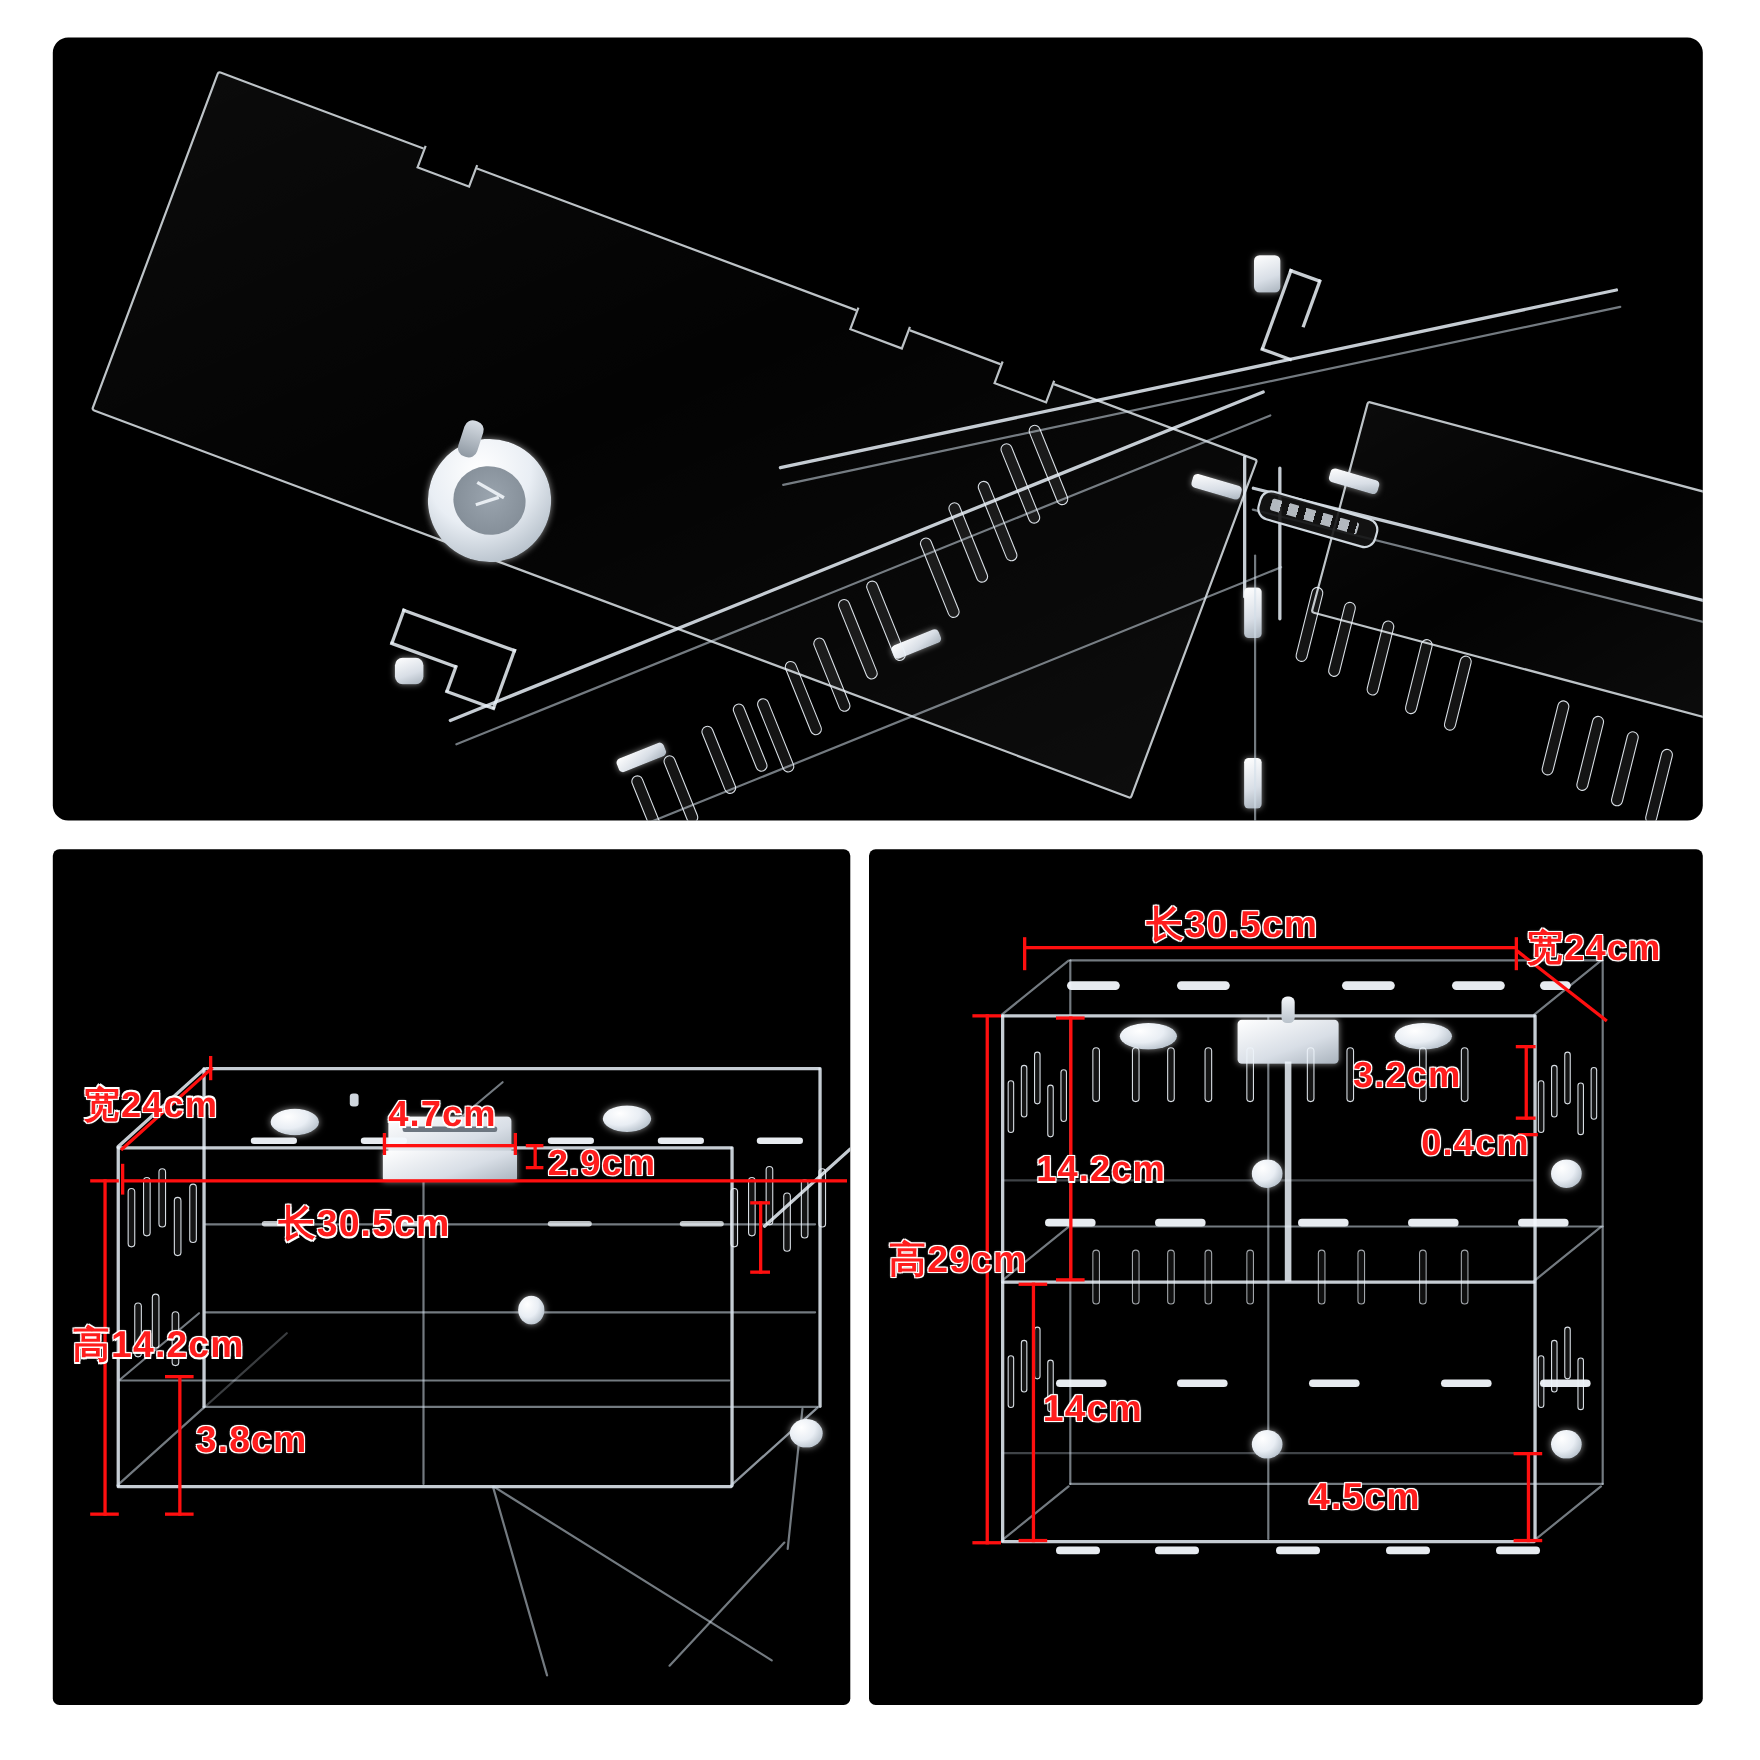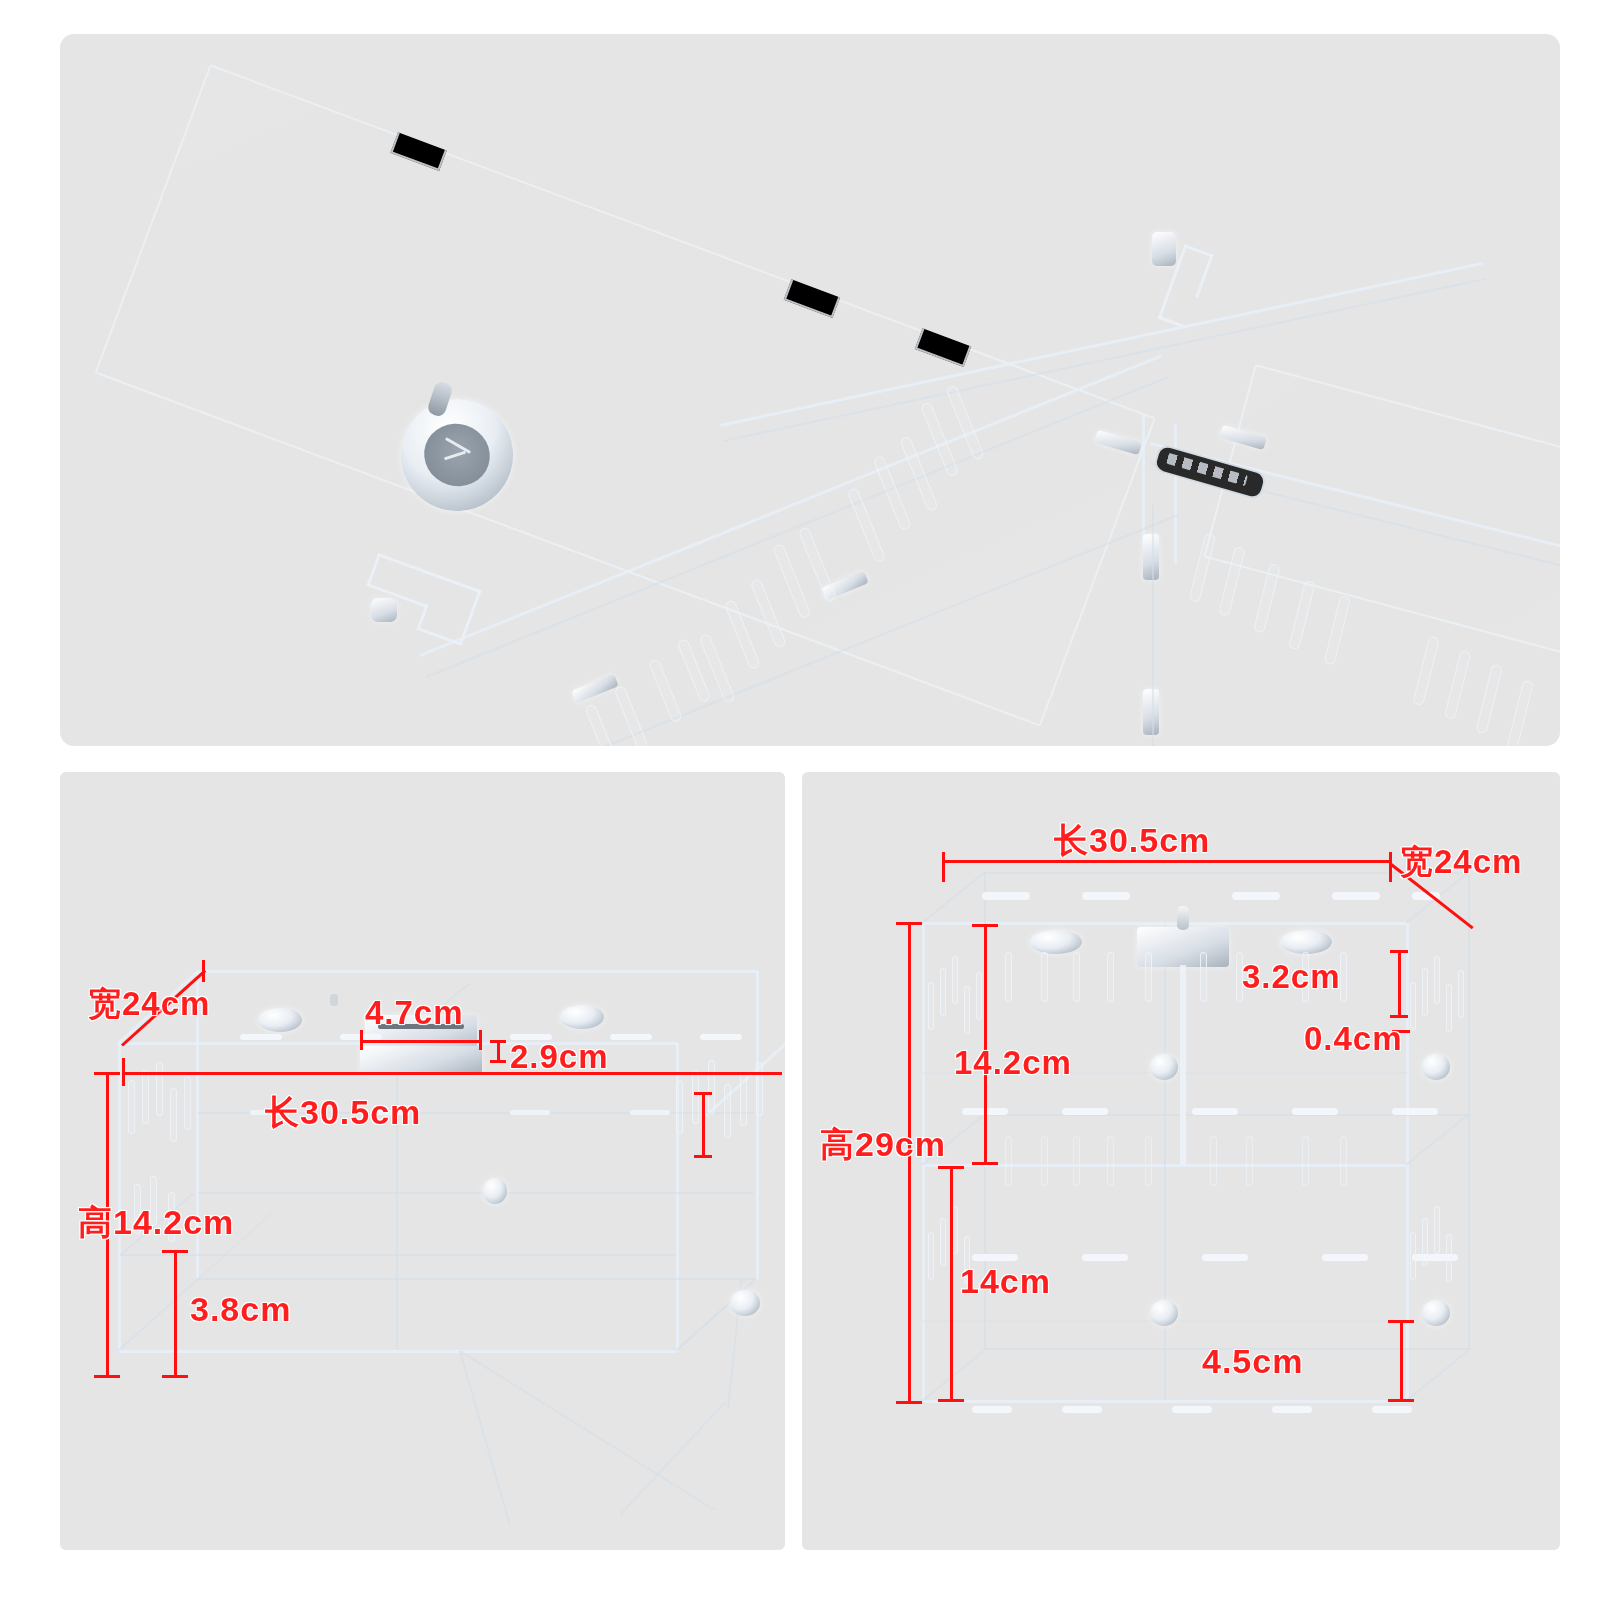--- a/index.html
+++ b/index.html
@@ -1,19 +1,19 @@
 <!DOCTYPE html>
 <html><head>
 <meta charset="utf-8">
 <style>
   html,body{margin:0;padding:0;background:#fff;}
   body{width:1600px;height:1600px;font-family:"Liberation Sans",sans-serif;overflow:hidden;}
   #stage{position:relative;width:1600px;height:1600px;background:#ffffff;}
 
-  .panel{position:absolute;background:#e5e5e5;border-radius:14px;overflow:hidden;margin-left:12px;}
+  .panel{position:absolute;background:#000000;border-radius:14px;overflow:hidden;}
   #panel-top{left:48px;top:34px;width:1500px;height:712px;}
   #panel-bl{left:48px;top:772px;width:725px;height:778px;border-radius:6px;}
   #panel-br{left:790px;top:772px;width:758px;height:778px;border-radius:6px;}
 
   .scene{position:absolute;inset:0;}
 
   
   .pane{position:absolute;border:2px solid rgba(235,242,248,.80);
         background:linear-gradient(135deg,rgba(255,255,255,.045),rgba(255,255,255,.012) 45%,rgba(255,255,255,.05));
         box-sizing:border-box;}

